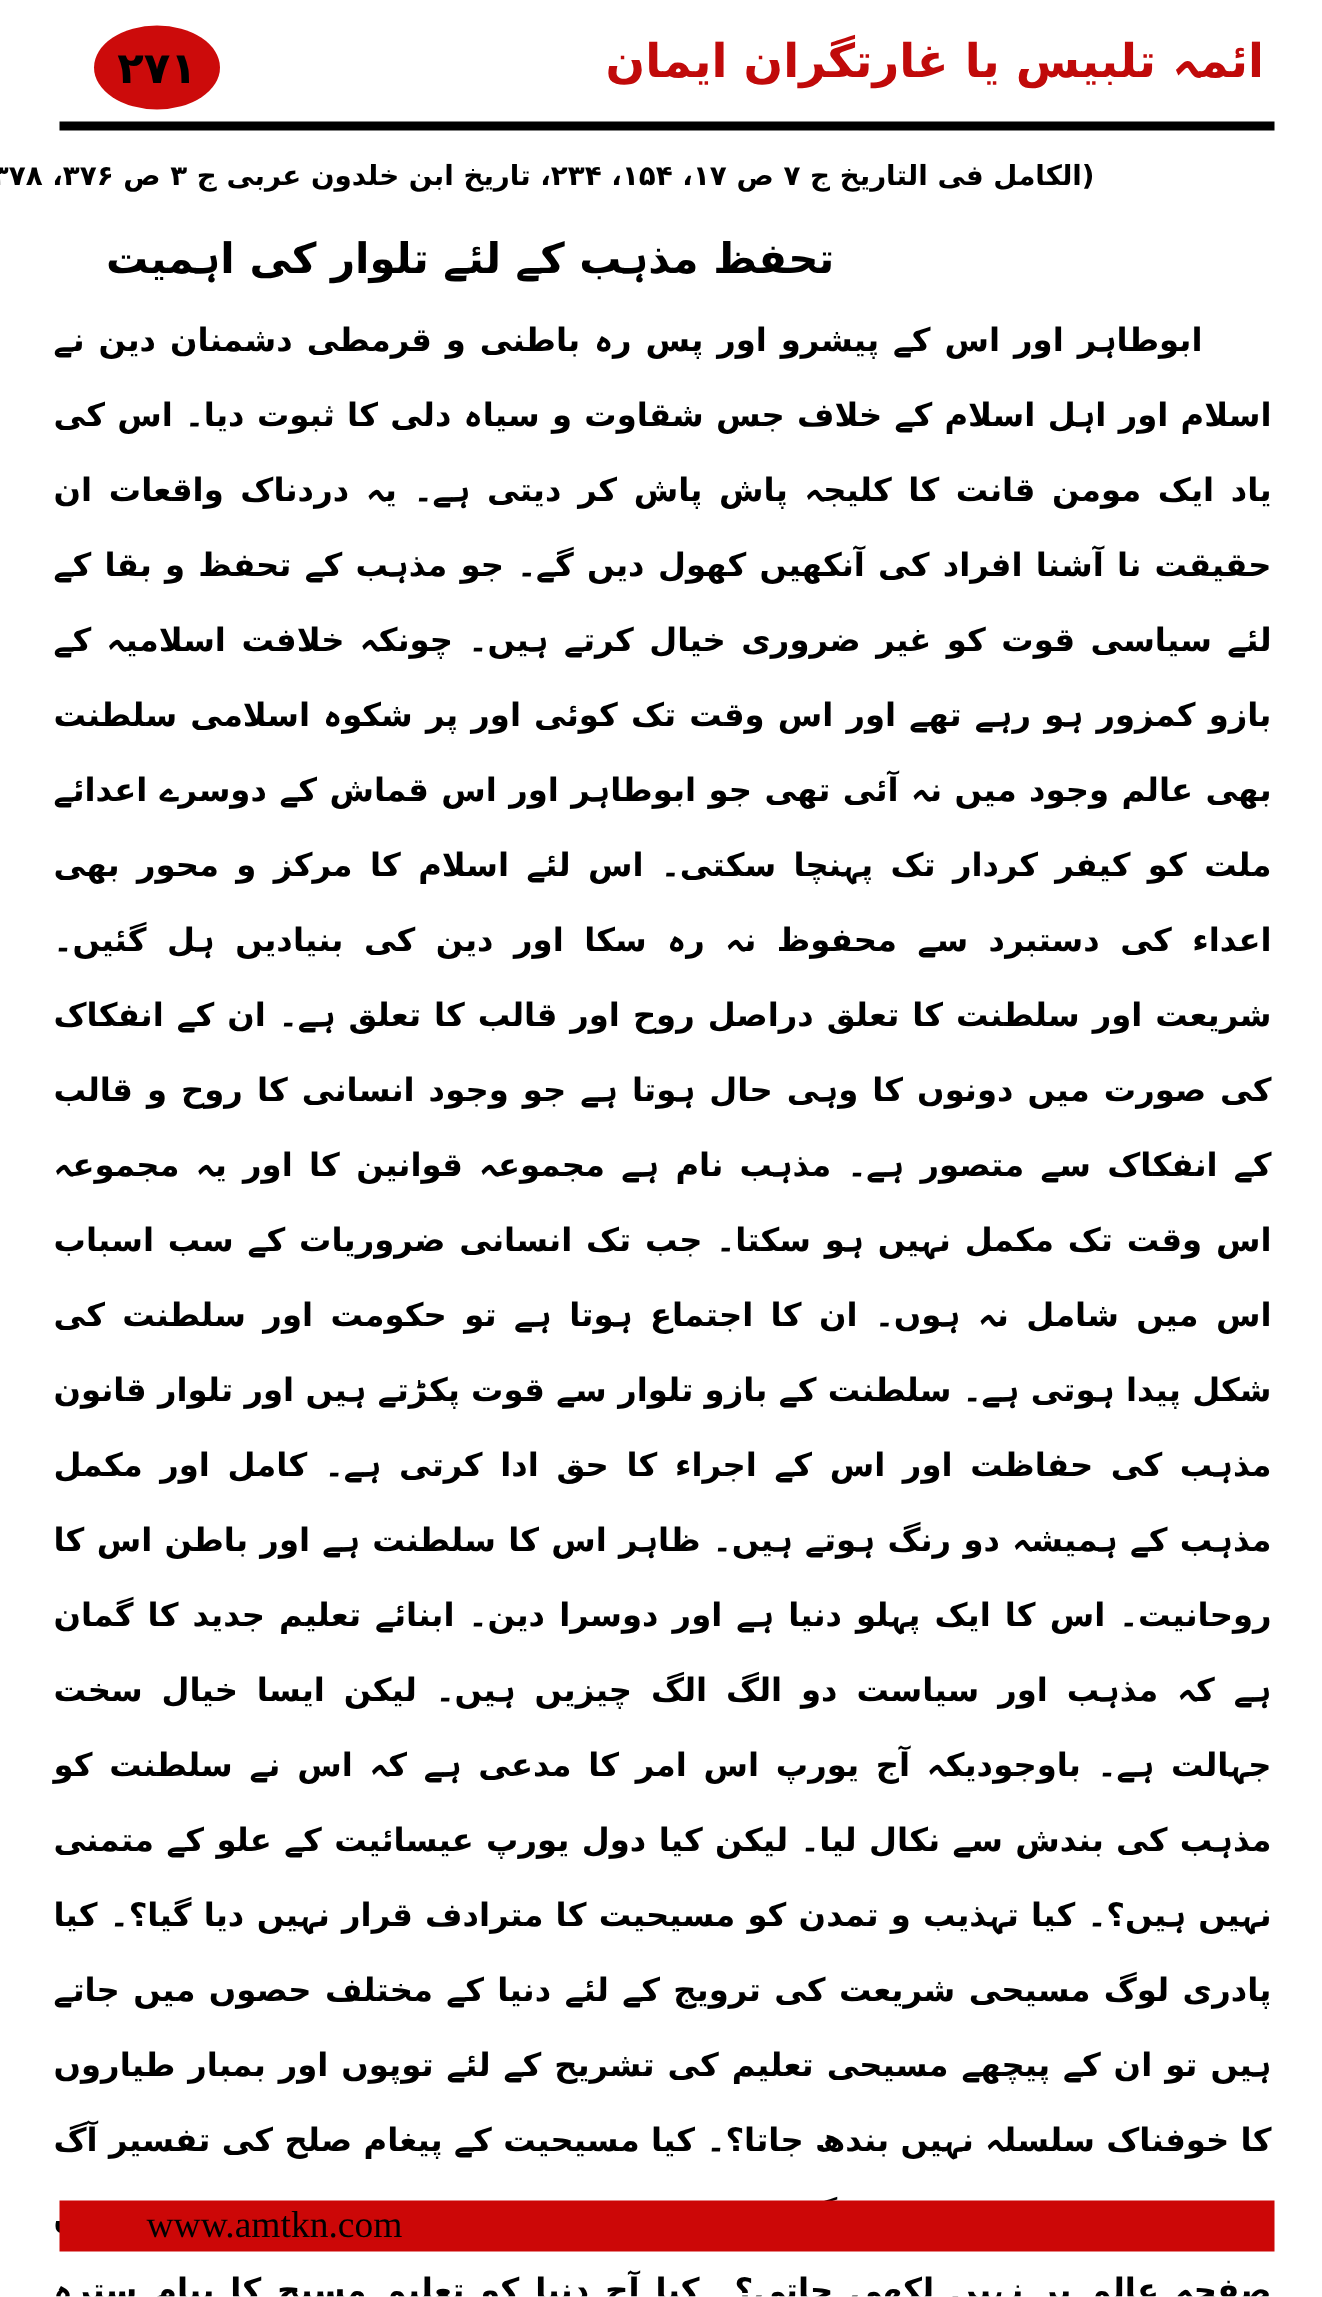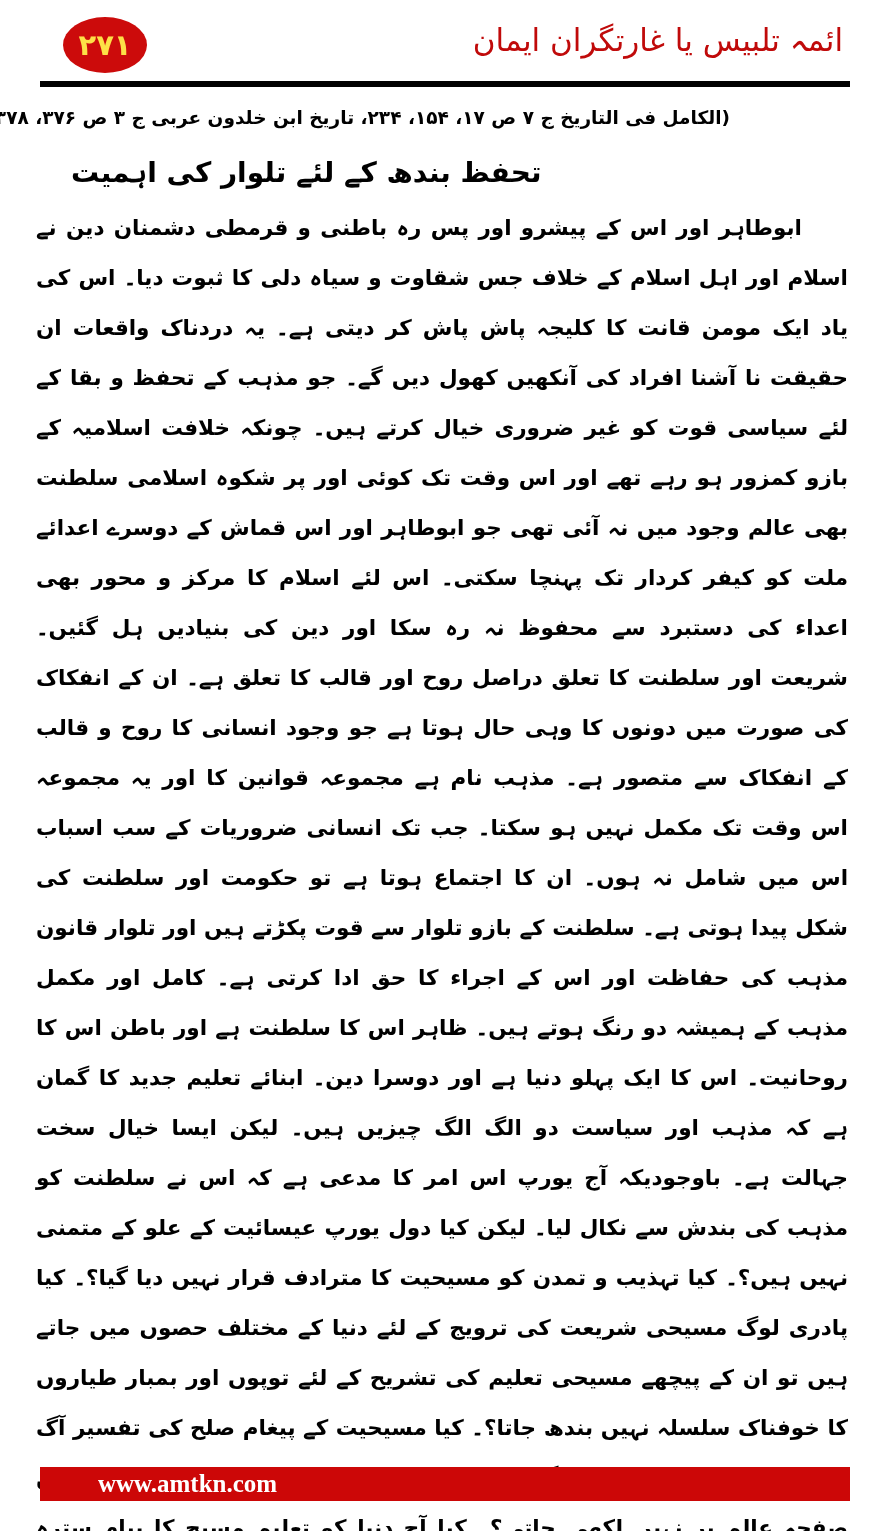--- a/index.html
+++ b/index.html
@@ -14,29 +14,29 @@
     overflow:hidden;
     direction:rtl;
   }
   
   .header { position:absolute; top:0; left:0; right:0; height:90px; }
   .page-badge {
     position:absolute; left:63px; top:17px;
     width:84px; height:56px;
     background:#cc0b0b;
     border-radius:50%;
-    color:#fde047;
+    color:#000000;
     font-size:29px; font-weight:bold;
     display:flex; align-items:center; justify-content:center;
     direction:rtl;
   }
   .page-title {
     position:absolute; right:38px; top:22px;
     color:#c00a0a;
-    font-size:31px; font-weight:normal;
+    font-size:31px; font-weight:bold;
     white-space:nowrap;
   }
   .header-rule {
     position:absolute; top:81px; left:40px; right:31px;
     height:6px; background:#000000;
   }
   
   .content {
     position:absolute; top:94px; right:33px; left:36px;
     color:#000000;
@@ -71,44 +71,43 @@
     text-align:justify;
     text-indent:46px;
   }
   
   .footer-bar {
     position:absolute; top:1467px; left:40px; right:31px; height:34px;
     background:#cc0707;
     direction:ltr;
     display:flex; align-items:center; justify-content:space-between;
     padding:0 40px 0 58px;
-    color:#ffffff;
+    color:#000000;
     font-family:"Liberation Serif", serif;
     font-size:25px;
     white-space:nowrap;
-    font-weight:bold;
   }
 </style>
 </head>
 <body>
 
 <div class="page">
 
   <div class="header">
     <div class="page-badge">۲۷۱</div>
     <div class="page-title">ائمہ تلبیس یا غارتگران ایمان</div>
     <div class="header-rule"></div>
   </div>
 
   <div class="content">
 
     <div class="reference-line">(الکامل فی التاریخ ج ۷ ص ۱۷، ۱۵۴، ۲۳۴، تاریخ ابن خلدون عربی ج ۳ ص ۳۷۶، ۳۷۸)</div>
 
     <div class="section-heading">
-      <span class="section-heading-inner">تحفظ بندھ کے لئے تلوار کی اہمیت</span>
+      <span class="section-heading-inner">تحفظ مذہب کے لئے تلوار کی اہمیت</span>
     </div>
 
     <div class="para2">ابوطاہر اور اس کے پیشرو اور پس رہ باطنی و قرمطی دشمنان دین نے اسلام اور اہل اسلام کے خلاف جس شقاوت و سیاہ دلی کا ثبوت دیا۔ اس کی یاد ایک مومن قانت کا کلیجہ پاش پاش کر دیتی ہے۔ یہ دردناک واقعات ان حقیقت نا آشنا افراد کی آنکھیں کھول دیں گے۔ جو مذہب کے تحفظ و بقا کے لئے سیاسی قوت کو غیر ضروری خیال کرتے ہیں۔ چونکہ خلافت اسلامیہ کے بازو کمزور ہو رہے تھے اور اس وقت تک کوئی اور پر شکوہ اسلامی سلطنت بھی عالم وجود میں نہ آئی تھی جو ابوطاہر اور اس قماش کے دوسرے اعدائے ملت کو کیفر کردار تک پہنچا سکتی۔ اس لئے اسلام کا مرکز و محور بھی اعداء کی دستبرد سے محفوظ نہ رہ سکا اور دین کی بنیادیں ہل گئیں۔ شریعت اور سلطنت کا تعلق دراصل روح اور قالب کا تعلق ہے۔ ان کے انفکاک کی صورت میں دونوں کا وہی حال ہوتا ہے جو وجود انسانی کا روح و قالب کے انفکاک سے متصور ہے۔ مذہب نام ہے مجموعہ قوانین کا اور یہ مجموعہ اس وقت تک مکمل نہیں ہو سکتا۔ جب تک انسانی ضروریات کے سب اسباب اس میں شامل نہ ہوں۔ ان کا اجتماع ہوتا ہے تو حکومت اور سلطنت کی شکل پیدا ہوتی ہے۔ سلطنت کے بازو تلوار سے قوت پکڑتے ہیں اور تلوار قانون مذہب کی حفاظت اور اس کے اجراء کا حق ادا کرتی ہے۔ کامل اور مکمل مذہب کے ہمیشہ دو رنگ ہوتے ہیں۔ ظاہر اس کا سلطنت ہے اور باطن اس کا روحانیت۔ اس کا ایک پہلو دنیا ہے اور دوسرا دین۔ ابنائے تعلیم جدید کا گمان ہے کہ مذہب اور سیاست دو الگ الگ چیزیں ہیں۔ لیکن ایسا خیال سخت جہالت ہے۔ باوجودیکہ آج یورپ اس امر کا مدعی ہے کہ اس نے سلطنت کو مذہب کی بندش سے نکال لیا۔ لیکن کیا دول یورپ عیسائیت کے علو کے متمنی نہیں ہیں؟۔ کیا تہذیب و تمدن کو مسیحیت کا مترادف قرار نہیں دیا گیا؟۔ کیا پادری لوگ مسیحی شریعت کی ترویج کے لئے دنیا کے مختلف حصوں میں جاتے ہیں تو ان کے پیچھے مسیحی تعلیم کی تشریح کے لئے توپوں اور بمبار طیاروں کا خوفناک سلسلہ نہیں بندھ جاتا؟۔ کیا مسیحیت کے پیغام صلح کی تفسیر آگ کی روشنائی اور تپتے ہوئے گولوں کے قلم سے ہلاکت و بربادی کے حروف میں صفحہ عالم پر نہیں لکھی جاتی؟۔ کیا آج دنیا کو تعلیم مسیح کا پیام سترہ سترہ انچ دہانہ کی توپوں کی زبان سے نہیں مل رہا ہے جو ۳۱، ۳۱ من کے گولے پھینکتی ہیں؟۔ اگر ایسا ہے اور یقیناً ایسا ہے تو اس حقیقت</div>
   </div>
 
   <div class="footer-bar">
     <span>www.amtkn.com</span>
   </div>
 
 </div>

